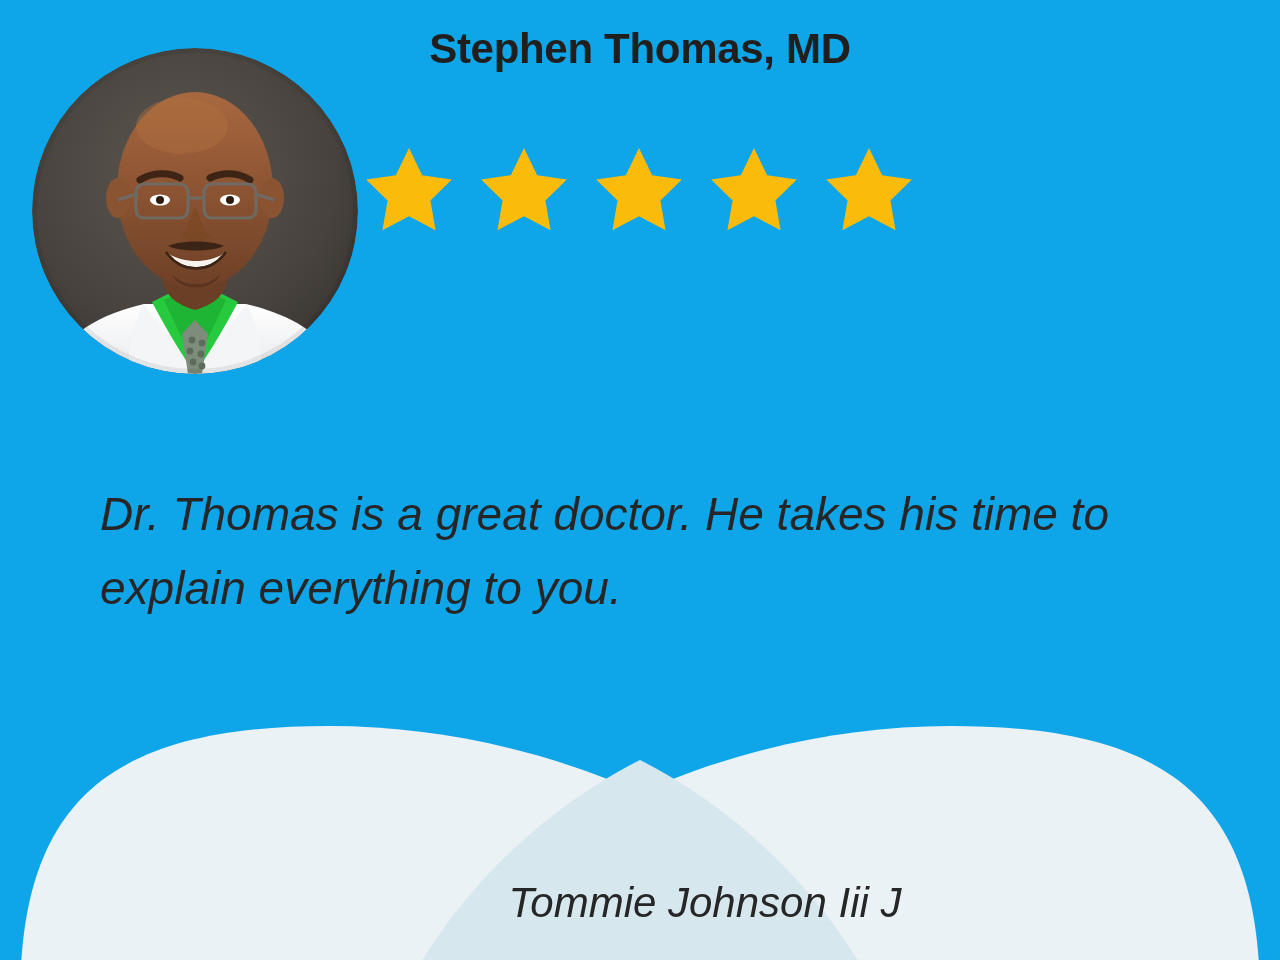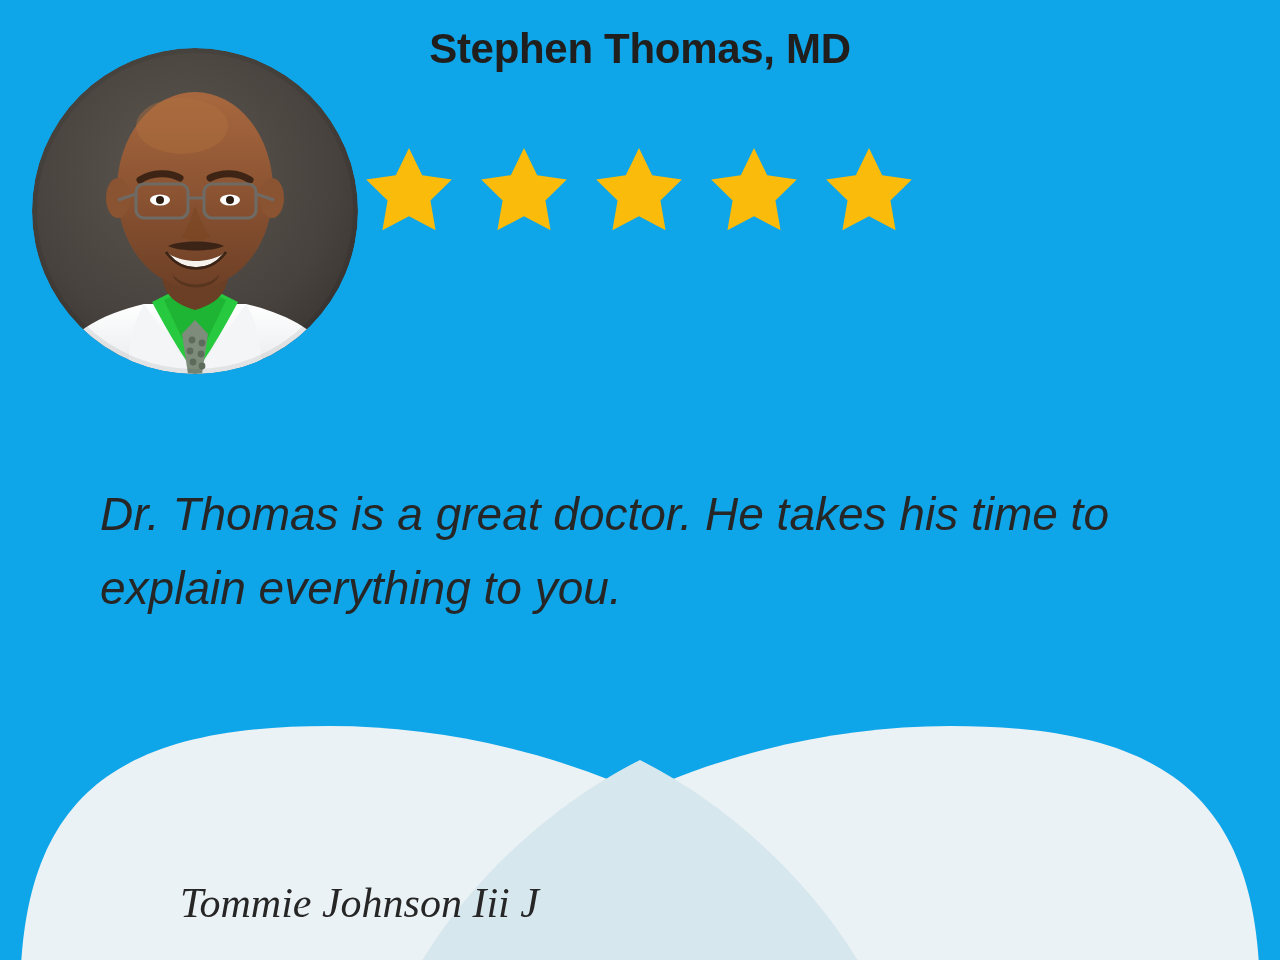--- a/index.html
+++ b/index.html
@@ -93,29 +93,28 @@
     line-height: 1.6;
     z-index: 3;
   }
 
   
   #reviewer-name {
     position: absolute;
     left: 180px;
     top: 878px;
     width: 1050px;
-    text-align: left;
+    text-align: center;
     font-size: 42px;
     font-style: italic;
     font-weight: 400;
     color: #262626;
     line-height: 1.2;
     z-index: 3;
     white-space: nowrap;
-    font-family: Liberation Serif, serif;
   }
 </style>
 </head>
 <body>
 
 <div id="testimonial-card">
 
   <svg id="background-decoration" viewBox="0 0 1280 960" preserveAspectRatio="none" aria-hidden="true">
     <defs>
       <clipPath id="clip-frame">

